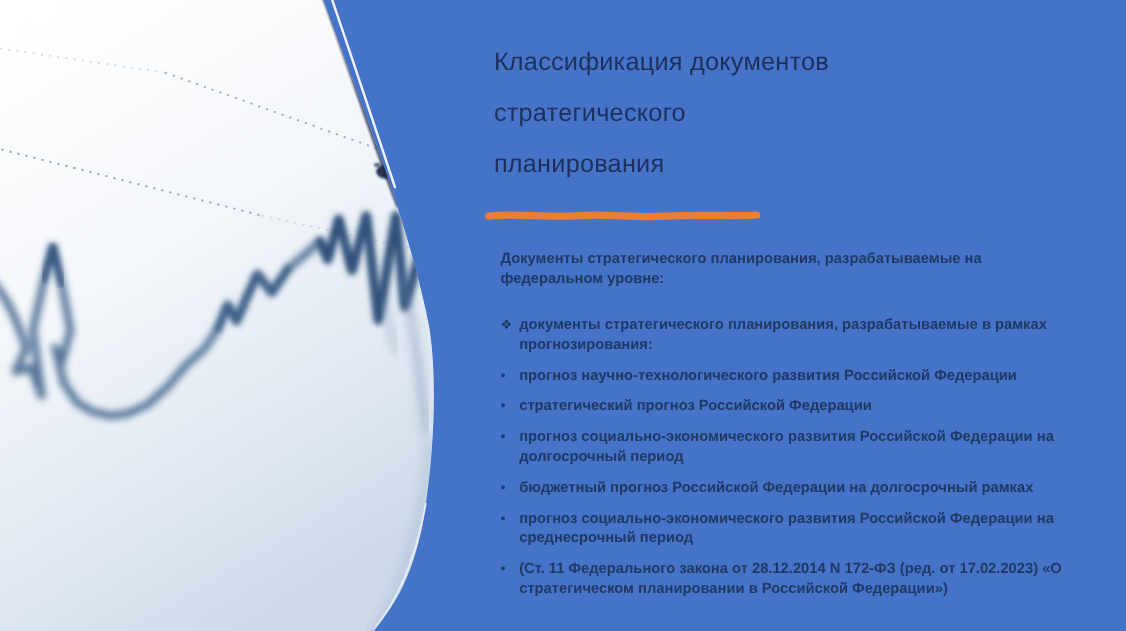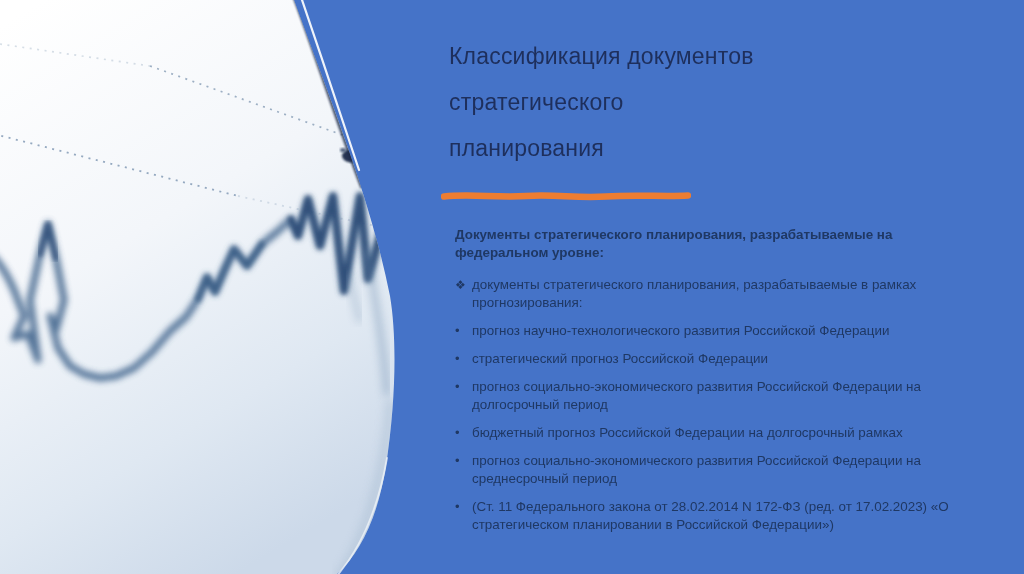--- a/index.html
+++ b/index.html
@@ -16,30 +16,30 @@
     position: absolute; left: 449px; top: 33px; width: 560px;
     font-size: 23px; line-height: 46px; letter-spacing: 0.2px;
     color: var(--title, #1E2F5C);
     white-space: pre-line;
   }
 
   .divider { position: absolute; left: 441px; top: 189px; width: 250px; height: 14px; }
 
   .content {
     position: absolute; left: 455px; top: 226px; width: 552px;
-    display: flex; flex-direction: column; gap: 14px;
+    display: flex; flex-direction: column; gap: 24px;
     font-size: 13.4px; line-height: 18px;
     color: var(--body, #1F3864);
   }
   .intro { font-weight: bold; white-space: pre-line; }
   .bullet-item { display: flex; }
   .marker { flex: 0 0 17px; }
   .marker.diamond { font-size: 12px; }
   .marker.dot { font-size: 13px; }
-  .btext { flex: 1; white-space: pre-line; }
+  .btext { flex: 1; white-space: pre-line; font-weight: bold; }
 </style>
 </head>
 <body>
 
 <div class="slide">
 
   <div class="photo-wrap">
     <svg width="430" height="574" viewBox="0 0 430 574" aria-hidden="true">
       <defs>
         <clipPath id="paperClip">
@@ -133,19 +133,19 @@
           <span class="marker dot">•</span>
           <span class="btext">бюджетный прогноз Российской Федерации на долгосрочный рамках</span>
         </div>
         <div class="bullet-item">
           <span class="marker dot">•</span>
           <span class="btext">прогноз социально-экономического развития Российской Федерации на
 среднесрочный период</span>
         </div>
         <div class="bullet-item">
           <span class="marker dot">•</span>
-          <span class="btext">(Ст. 11 Федерального закона от 28.02.2014 N 172-ФЗ (ред. от 17.02.2023) «О
+          <span class="btext">(Ст. 11 Федерального закона от 28.12.2014 N 172-ФЗ (ред. от 17.02.2023) «О
 стратегическом планировании в Российской Федерации»)</span>
         </div>
       </div>
   </div>
 
 </div>
 
 </body></html>

